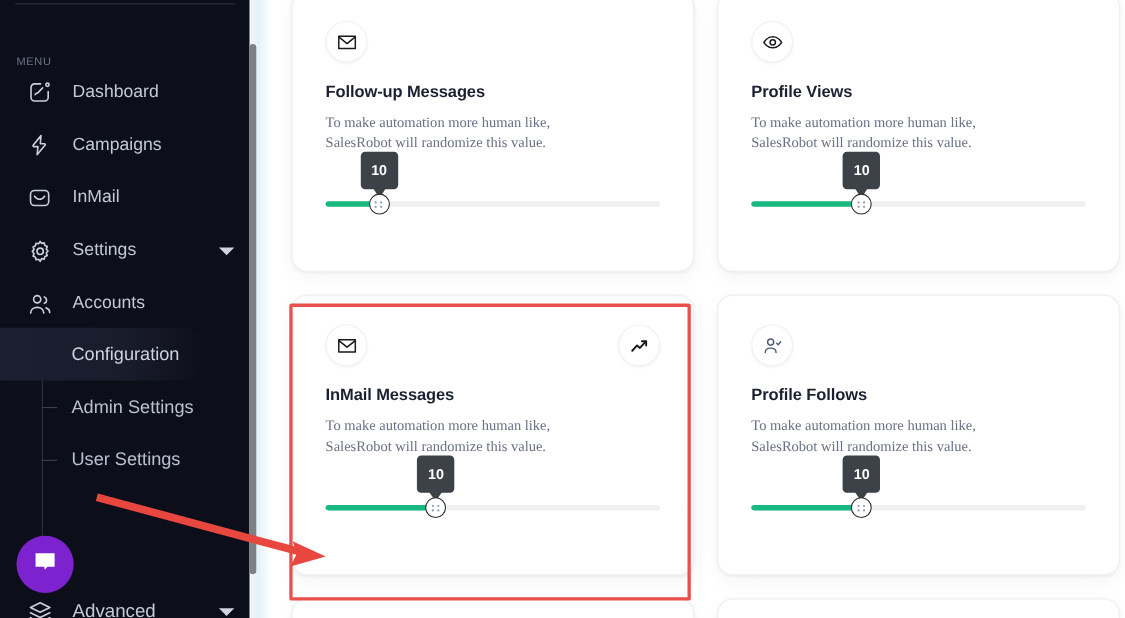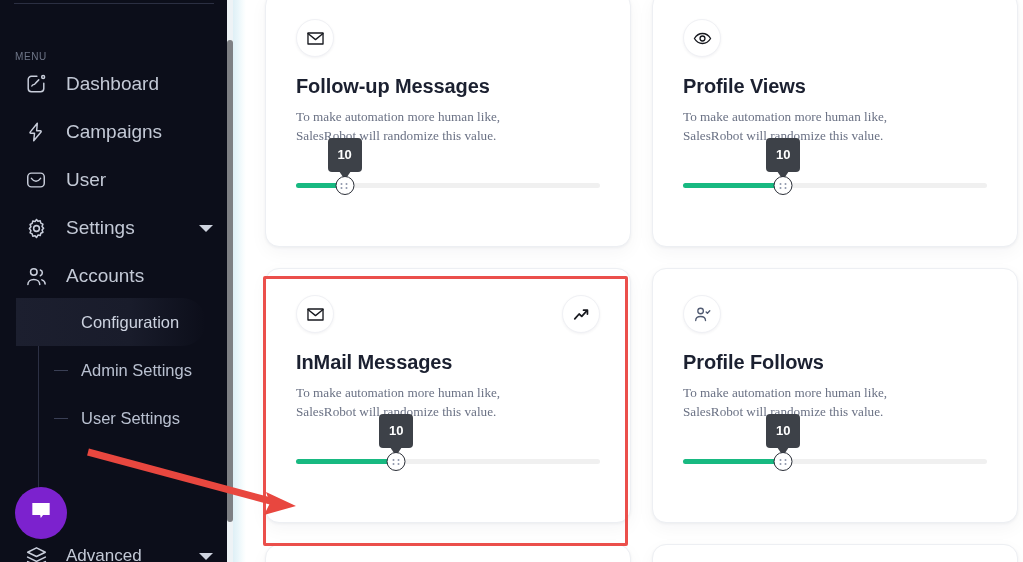--- a/index.html
+++ b/index.html
@@ -35,32 +35,32 @@
     cursor: pointer;
   }
   .nav-item .ico {
     width: 26px; height: 26px; flex: 0 0 26px;
     display: flex; align-items: center; justify-content: center;
     color: #c9cedb;
   }
   .nav-item .ico svg { display: block; }
   .nav-item .txt {
     margin-left: 17px;
-    font-size: 19px; color: #c3c9d6; font-weight: 400;
+    font-size: 16px; color: #c3c9d6; font-weight: 400;
     white-space: nowrap;
   }
   .nav-item .caret {
     position: absolute; right: 14px; top: 50%; margin-top: -3px;
     width: 0; height: 0;
     border-left: 7px solid transparent; border-right: 7px solid transparent;
     border-top: 7px solid #cfd4e0;
   }
 
   
-  .submenu { position: absolute; left: 0; top: 298px; width: 227px; padding-left: 16px; }
+  .submenu { position: absolute; left: 0; top: 298px; width: 227px; }
   .sub-rail {
     position: absolute; left: 38px; top: 2px; width: 1px; height: 196px;
     background: #2c3044;
   }
   .sub-item {
     position: relative; height: 48px;
     display: flex; align-items: center;
     cursor: pointer;
   }
   .sub-item .dash {
@@ -153,21 +153,21 @@
   .card-icon-tr {
     position: absolute; right: 30px; top: 26px;
     width: 38px; height: 38px; border-radius: 50%;
     background: #fff;
     border: 1px solid #f0f1f5;
     box-shadow: 0 1px 3px rgba(20,25,50,.06);
     display: flex; align-items: center; justify-content: center;
   }
   .card-title {
     margin-top: 18px;
-    font-size: 20px; font-weight: 700; color: #1b2030;
+    font-size: 15px; font-weight: 700; color: #1b2030;
     letter-spacing: -.1px;
   }
   .card-desc {
     margin-top: 9px;
     font-size: 13.2px; line-height: 19px; color: #6a7184;
     max-width: 250px;
     font-family: Liberation Serif, serif;
   }
 
   
@@ -256,21 +256,21 @@
         <span class="txt">Campaigns</span>
       </div>
 
       <div class="nav-item">
         <span class="ico">
           <svg width="22" height="22" viewBox="0 0 24 24" fill="none" stroke="currentColor" stroke-width="1.6" stroke-linecap="round" stroke-linejoin="round">
             <rect x="3" y="4.5" width="18" height="15" rx="4"></rect>
             <path d="M7 10.2c1.6 2.2 2.9 3.1 5 3.1s3.4-.9 5-3.1"></path>
           </svg>
         </span>
-        <span class="txt">User</span>
+        <span class="txt">InMail</span>
       </div>
 
       <div class="nav-item">
         <span class="ico">
           <svg width="23" height="23" viewBox="0 0 24 24" fill="none" stroke="currentColor" stroke-width="1.6" stroke-linecap="round" stroke-linejoin="round">
             <circle cx="12" cy="12" r="3"></circle>
             <path d="M12 2.6l1.5 1.9 2.4-.5.6 2.4 2.2 1.1-.9 2.3 1.6 1.9-1.6 1.9.9 2.3-2.2 1.1-.6 2.4-2.4-.5L12 21.4l-1.5-1.9-2.4.5-.6-2.4-2.2-1.1.9-2.3L4.6 12l1.6-1.9-.9-2.3 2.2-1.1.6-2.4 2.4.5z"></path>
           </svg>
         </span>
         <span class="txt">Settings</span>

